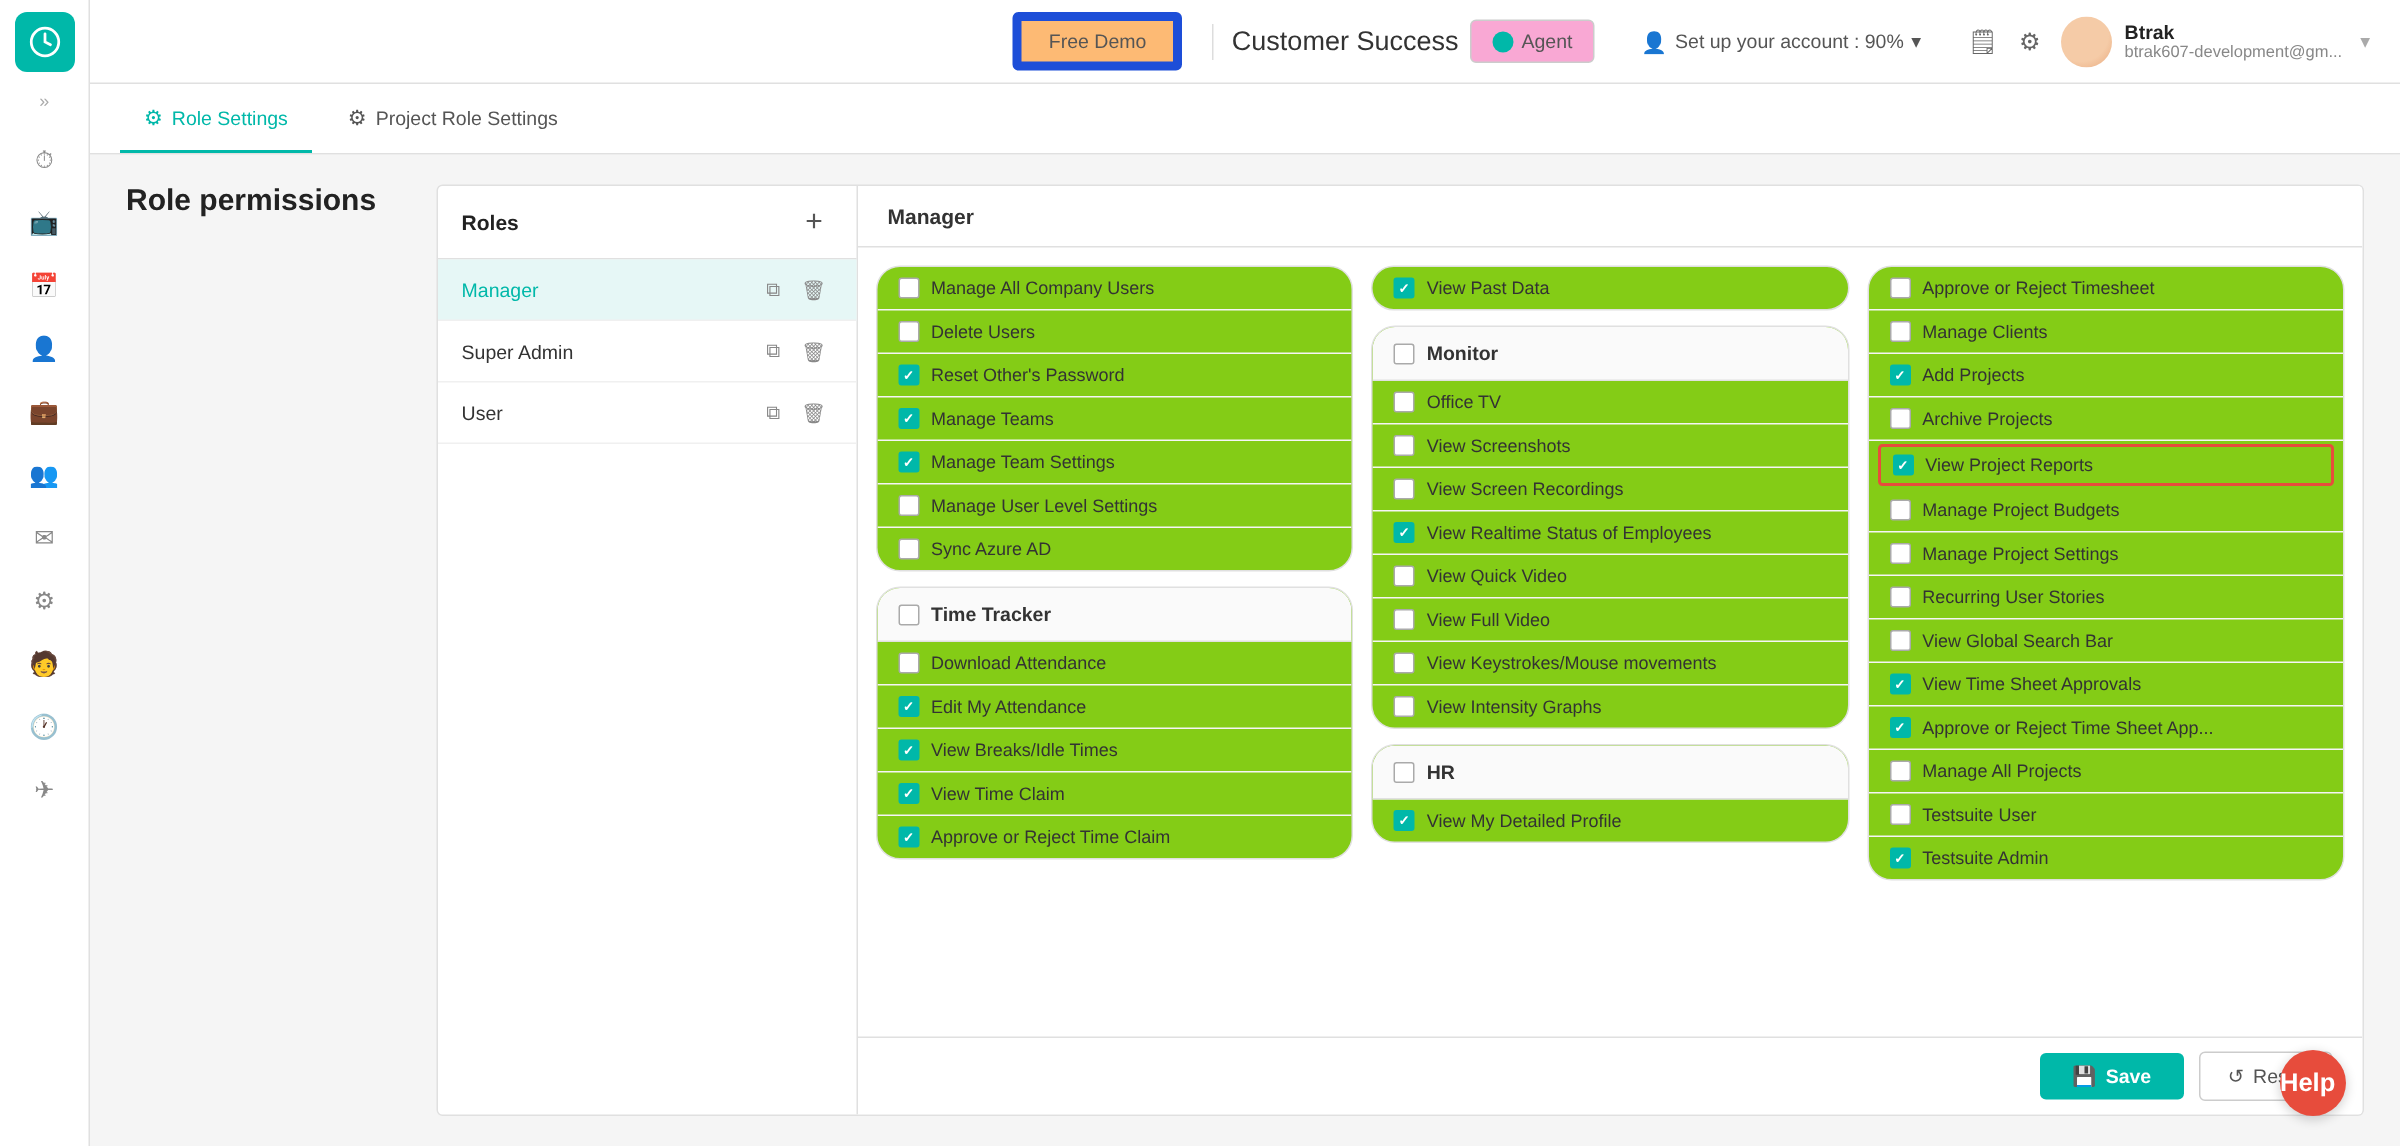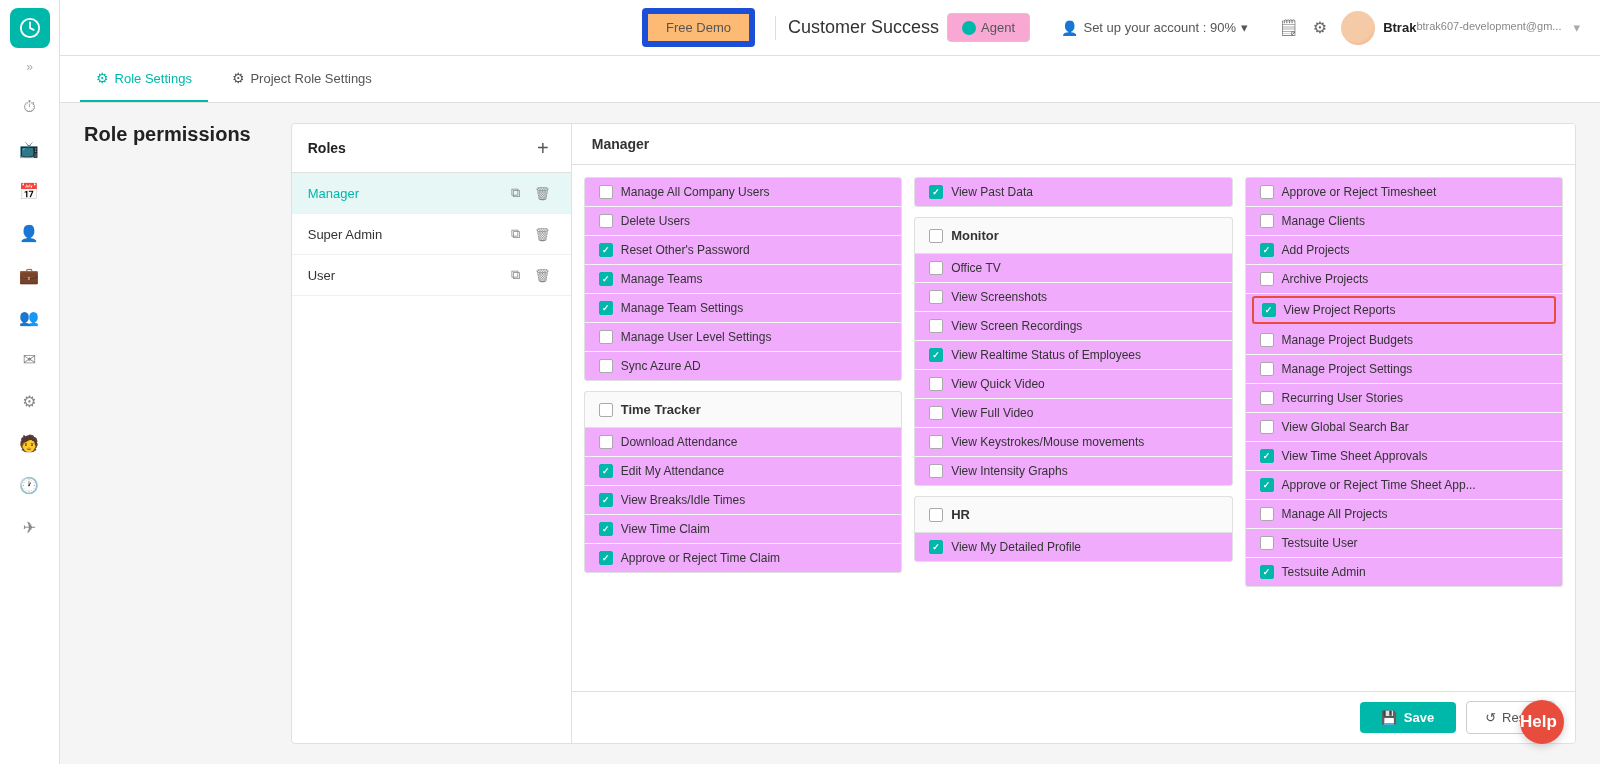--- a/index.html
+++ b/index.html
@@ -90,21 +90,21 @@
       margin-right: 16px;
       padding: 6px 14px;
       border: 1px solid transparent;
       border-radius: 4px;
     }
     .topnav-icons { display: flex; align-items: center; gap: 14px; margin-right: 14px; }
     .topnav-icon-btn { color: #666; font-size: 16px; cursor: pointer; background:none; border:none; }
     .topnav-user { display: flex; align-items: center; gap: 8px; cursor: pointer; }
     .topnav-avatar { width:34px; height:34px; border-radius:50%; background:#ddd; overflow:hidden; display:flex;align-items:center;justify-content:center; }
     .topnav-avatar-img { width:100%; height:100%; background: radial-gradient(circle at 40% 35%, #f5cba7 60%, #e8a87c 100%); }
-    .topnav-user-info { display:flex;}
+    .topnav-user-info { display:flex;flex-direction:column; }
     .topnav-username { font-weight:600; font-size:13px; color:#222; }
     .topnav-email { font-size:11px; color:#888; }
 
     
     .content {
       flex: 1;
       overflow: hidden;
       display: flex;
       flex-direction: column;
       background: #f5f5f5;
@@ -226,22 +226,22 @@
       flex: 1;
       display: flex;
       flex-direction: column;
       gap: 10px;
       min-width: 0;
     }
 
     
     .perm-group {
       border: 1px solid #e0e0e0;
-      border-radius: 3px;
-      background: #f0abfc;
+      border-radius: 16px;
+      background: #84cc16;
       overflow: hidden;
     }
     .perm-group-header {
       display: flex; align-items: center; gap: 8px;
       padding: 10px 14px;
       font-weight: 600;
       font-size: 13px;
       color: #333;
       background: #fafafa;
       border-bottom: 1px solid #e0e0e0;

